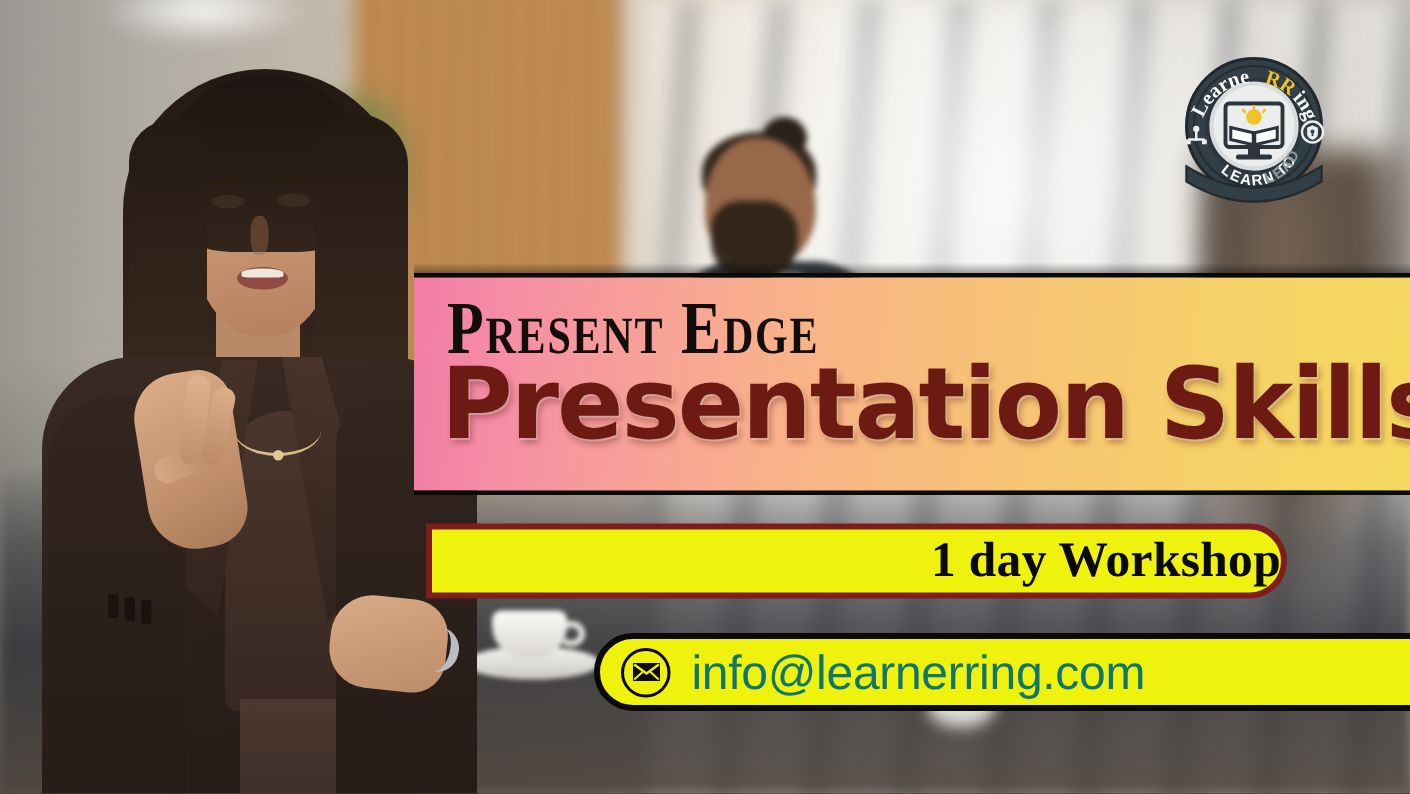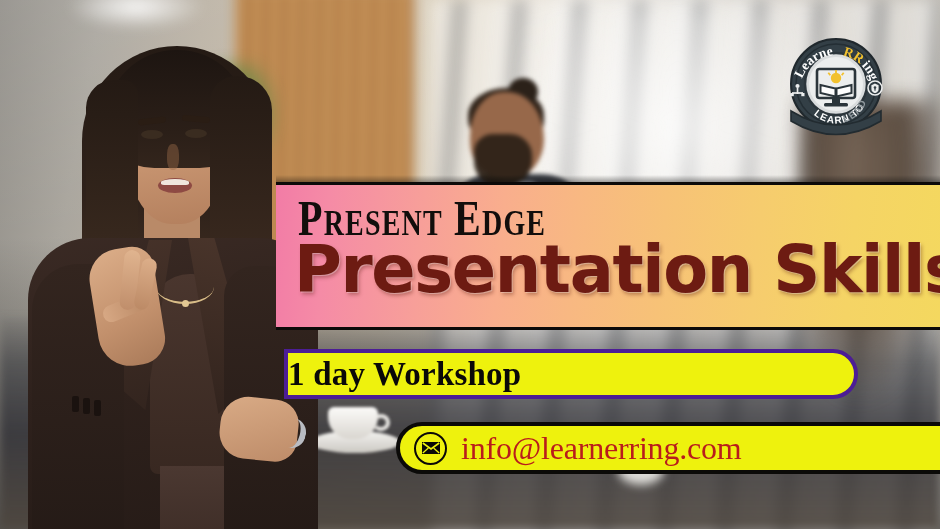--- a/index.html
+++ b/index.html
@@ -250,23 +250,23 @@
     transform-origin: left center;
     text-shadow:
       1px 1px 0 rgba(255,255,255,0.30),
       2px 3px 4px rgba(90,25,15,0.35);
   }
 
   
   .workshop-pill {
     position: absolute; left: 284px; top: 349px; width: 574px; height: 50px;
     background: #eef20d;
-    border: 4px solid #4c1d95;
+    border: 4px solid #7f1d1d;
     border-radius: 0 26px 26px 0;
-    display: flex; align-items: center; justify-content: flex-start;
+    display: flex; align-items: center; justify-content: flex-end;
   }
   .workshop-text {
     font-family: "Liberation Serif", serif;
     font-weight: bold;
     font-size: 33px;
     color: #0a0908;
     letter-spacing: 0.2px;
     white-space: nowrap;
   }
 
@@ -281,23 +281,23 @@
   }
   .email-icon {
     width: 33px; height: 33px; flex: 0 0 33px;
     border: 2.5px solid #0a0908;
     border-radius: 50%;
     display: flex; align-items: center; justify-content: center;
     margin-right: 14px;
   }
   .email-icon svg { display: block; }
   .email-text {
-    font-family: Liberation Serif, serif;
+    font-family: Liberation Sans, sans-serif;
     font-size: 32px;
-    color: #b91c1c;
+    color: #0f766e;
     letter-spacing: -0.2px;
     white-space: nowrap;
   }
 
   
   .logo {
     position: absolute; left: 783px; top: 33px; width: 106px; height: 106px;
   }
   .logo svg { display: block; }
 

